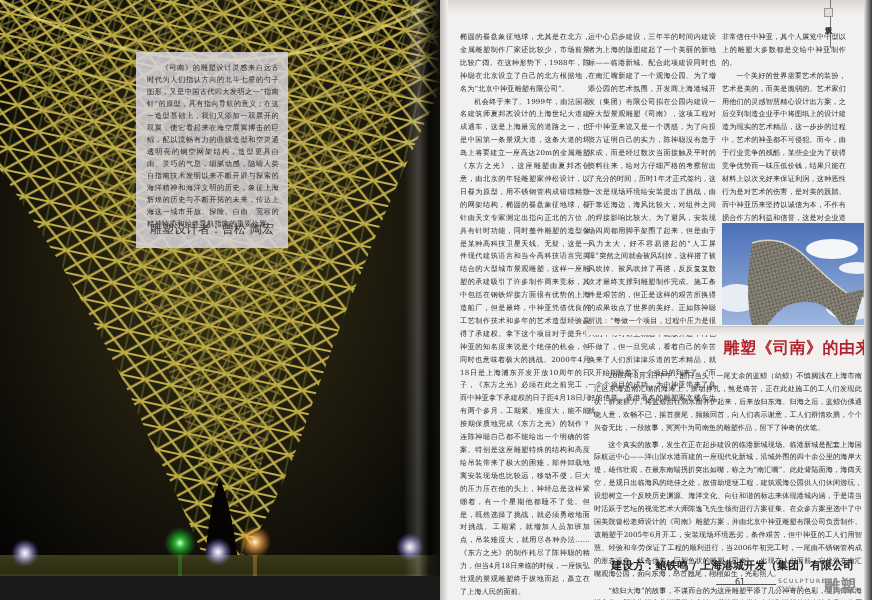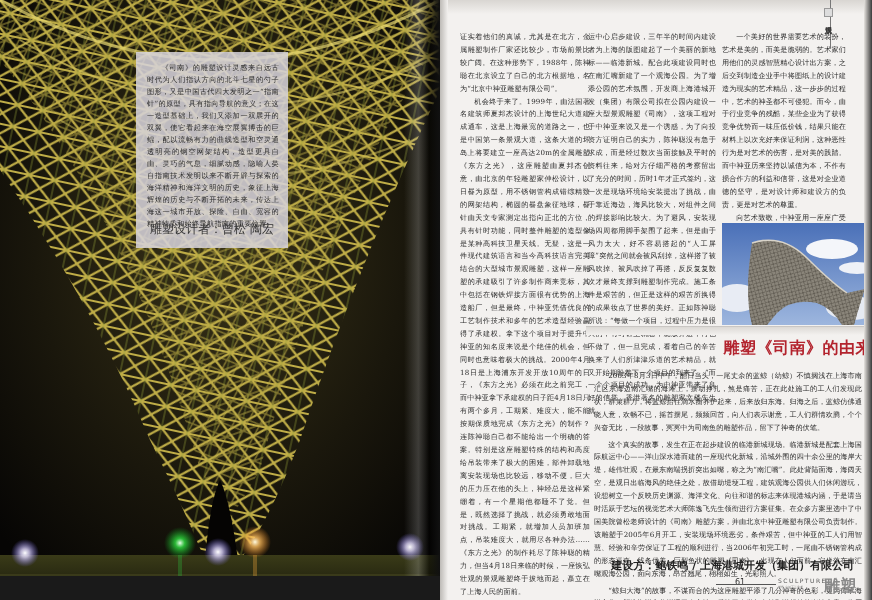--- a/index.html
+++ b/index.html
@@ -113,30 +113,31 @@
     <div class="top-shadow"></div>
     <div class="page-edge"></div>
 
     <div class="tab-line"></div>
     <div class="section-tab">
       <span style="display:inline-block;width:7px;height:7px;border:1px solid #999;background:#ddd;margin-bottom:2px;"></span>
       <span style="font-weight:bold;color:#333;">景观</span>
     </div>
 
     <div class="col col1">
-      <p>证实着他们的真诚，尤其是在北方，金属雕塑制作厂家还比较少，市场前景比较广阔。在这种形势下，1988年，陈神聪在北京设立了自己的北方根据地，名为“北京中神亚雕塑有限公司”。</p>
+      <p>椭圆的晷盘象征地球，尤其是在北方，金属雕塑制作厂家还比较少，市场前景比较广阔。在这种形势下，1988年，陈神聪在北京设立了自己的北方根据地，名为“北京中神亚雕塑有限公司”。</p>
       <p class="ind">机会终于来了。1999年，由法国著名建筑师夏邦杰设计的上海世纪大道建成通车，这是上海最宽的道路之一，也是中国第一条景观大道，这条大道的坏岛上将要建立一座高达20m的金属雕塑《东方之光》，这座雕塑由夏邦杰创意，由北京的年轻雕塑家仲松设计，以日晷为原型，用不锈钢管构成错综精致的网架结构，椭圆的晷盘象征地球，晷针由天文专家测定出指向正北的方位，具有针时功能，同时整件雕塑的造型像是某种高科技卫星天线。无疑，这是一件现代建筑语言和当今高科技语言完美结合的大型城市景观雕塑，这样一座雕塑的承建吸引了许多制作商来竞标，其中包括在钢铁焊接方面很有优势的上海造船厂，但是最终，中神亚凭借优良的工艺制作技术和多年的艺术造型经验赢得了承建权。拿下这个项目对于提升中神亚的知名度来说是个绝佳的机会，但同时也意味着极大的挑战。2000年4月18日是上海浦东开发开放10周年的日子，《东方之光》必须在此之前完工，而中神亚拿下承建权的日子距4月18日只有两个多月，工期紧、难度大，能不能按期保质地完成《东方之光》的制作？连陈神聪自己都不能给出一个明确的答案。特别是这座雕塑特殊的结构和高度给吊装带来了极大的困难，部件卸载地离安装现场也比较远，移动不便，巨大的压力压在他的头上，神经总是这样紧绷着，有一个星期他都睡不了觉。但是，既然选择了挑战，就必须勇敢地面对挑战。工期紧，就增加人员加班加点，吊装难度大，就用尽各种办法……《东方之光》的制作耗尽了陈神聪的精力，但当4月18日来临的时候，一座恢弘壮观的景观雕塑终于拔地而起，矗立在了上海人民的面前。</p>
 
     </div>
 
     <div class="col col2">
       <p>运中心启步建设，三年半的时间内建设者为上海的版图建起了一个美丽的新地标——临港新城。配合此项建设同时也在南汇嘴新建了一个观海公园。为了增添公园的艺术氛围，开发商上海港城开发（集团）有限公司拟在公园内建设一座大型景观雕塑《司南》，这项工程对于中神亚来说又是一个诱惑，为了向投资方证明自己的实力，陈神聪没有急于求成，而是经过数次当面接触及平时的资料往来，给对方仔细严格的考察留出了充分的时间，历时1年才正式签约，这一次是现场环境给安装提出了挑战，由于靠近海边，海风比较大，对组件之间的焊接影响比较大。为了避风，安装现场四周都用脚手架围了起来，但是由于风力太大，好不容易搭起的“人工屏障”突然之间就会被风刮掉，这样搭了被风吹掉、被风吹掉了再搭，反反复复数次才最终支撑到雕塑制作完成。施工条件是艰苦的，但正是这样的艰苦所换得的成果妆点了世界的美好。正如陈神聪所说：“每做一个项目，过程中压力是很大的，有时甚至就想干脆放弃这个再也不做了，但一旦完成，看着自己的辛苦换来了人们所津津乐道的艺术精品，就又开始期盼着下一个项目的到来了。”而一个个项目的成功，为中神亚带来了良好的信誉，香港著名的雕塑家文楼先生就</p>
     </div>
 
     <div class="col col3">
+      <p>非常信任中神亚，其个人展览中中型以上的雕塑大多数都是交给中神亚制作的。</p>
       <p class="ind">一个美好的世界需要艺术的装扮，艺术是美的，而美是脆弱的。艺术家们用他们的灵感智慧精心设计出方案，之后交到制造企业手中将图纸上的设计建造为现实的艺术精品，这一步步的过程中，艺术的神圣都不可侵犯。而今，由于行业竞争的残酷，某些企业为了获得竞争优势而一味压低价钱，结果只能在材料上以次充好来保证利润，这种恶性行为是对艺术的伤害，是对美的践踏。而中神亚历来坚持以诚信为本，不作有损合作方的利益和信誉，这是对企业道德的坚守，是对设计师和建设方的负责，更是对艺术的尊重。</p>
       <p class="ind"><span>向艺术致敬，中神亚用一座座广受赞誉的雕塑，证实着他们的真诚。</span><span class="end-mark"></span></p>
     </div>
 
     <svg class="right-photo" width="150" height="102" viewBox="0 0 150 102">
       <defs>
         <linearGradient id="bsky" x1="0" y1="0" x2="0" y2="1">
           <stop offset="0" stop-color="#4a70b8"></stop>
           <stop offset="1" stop-color="#9db6de"></stop>
         </linearGradient>

